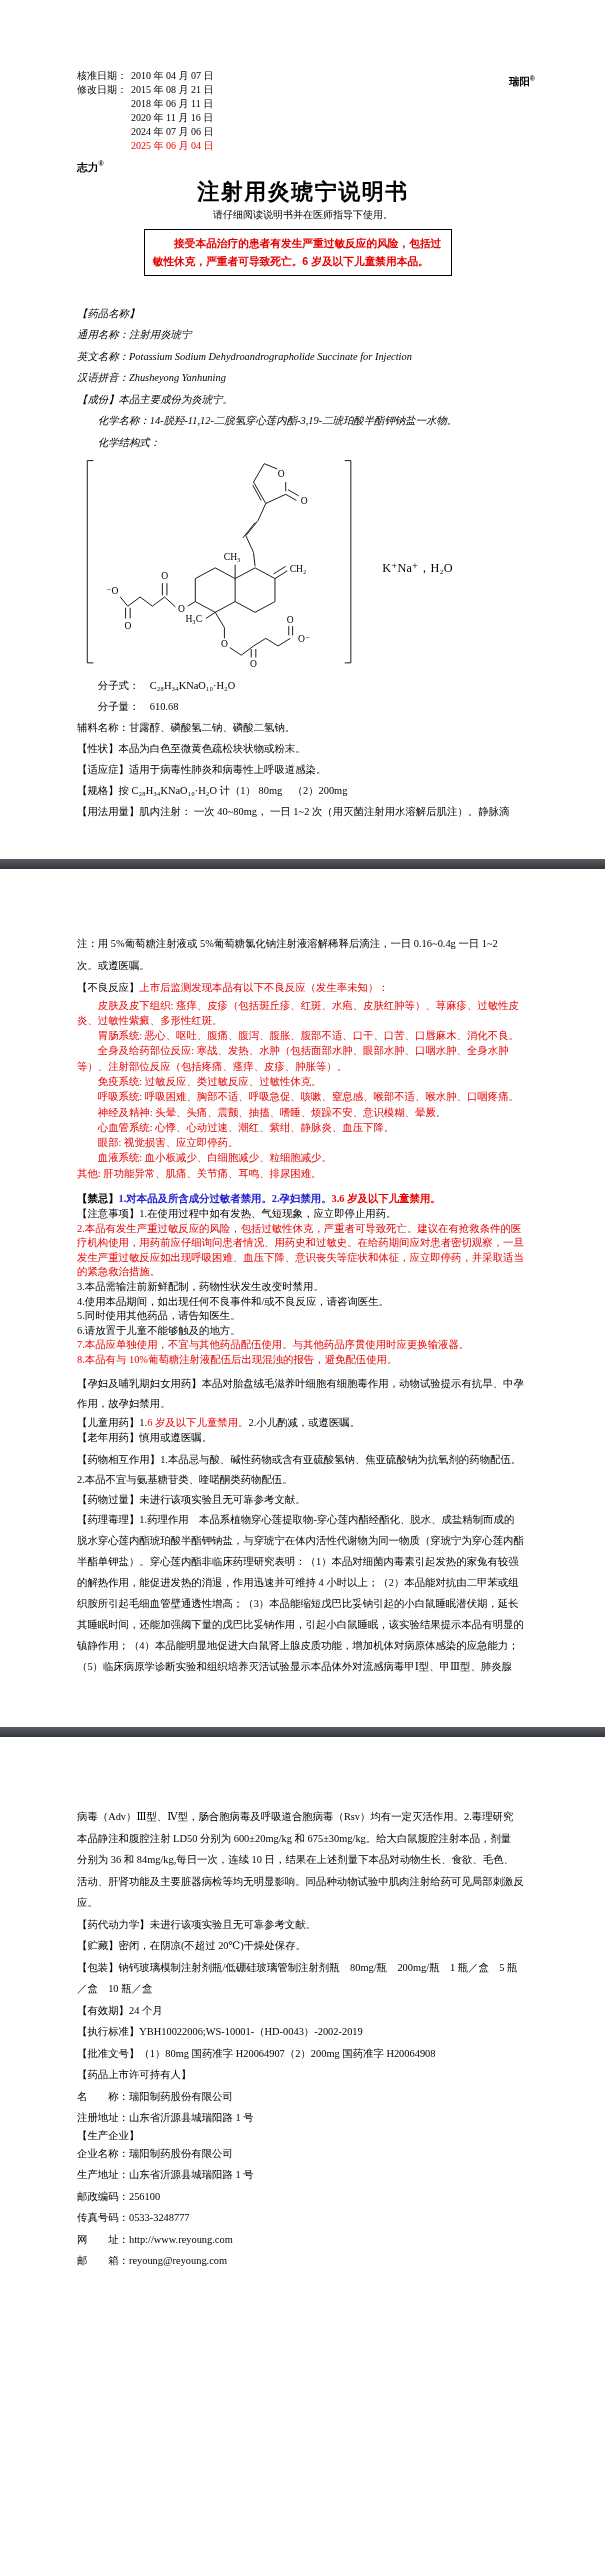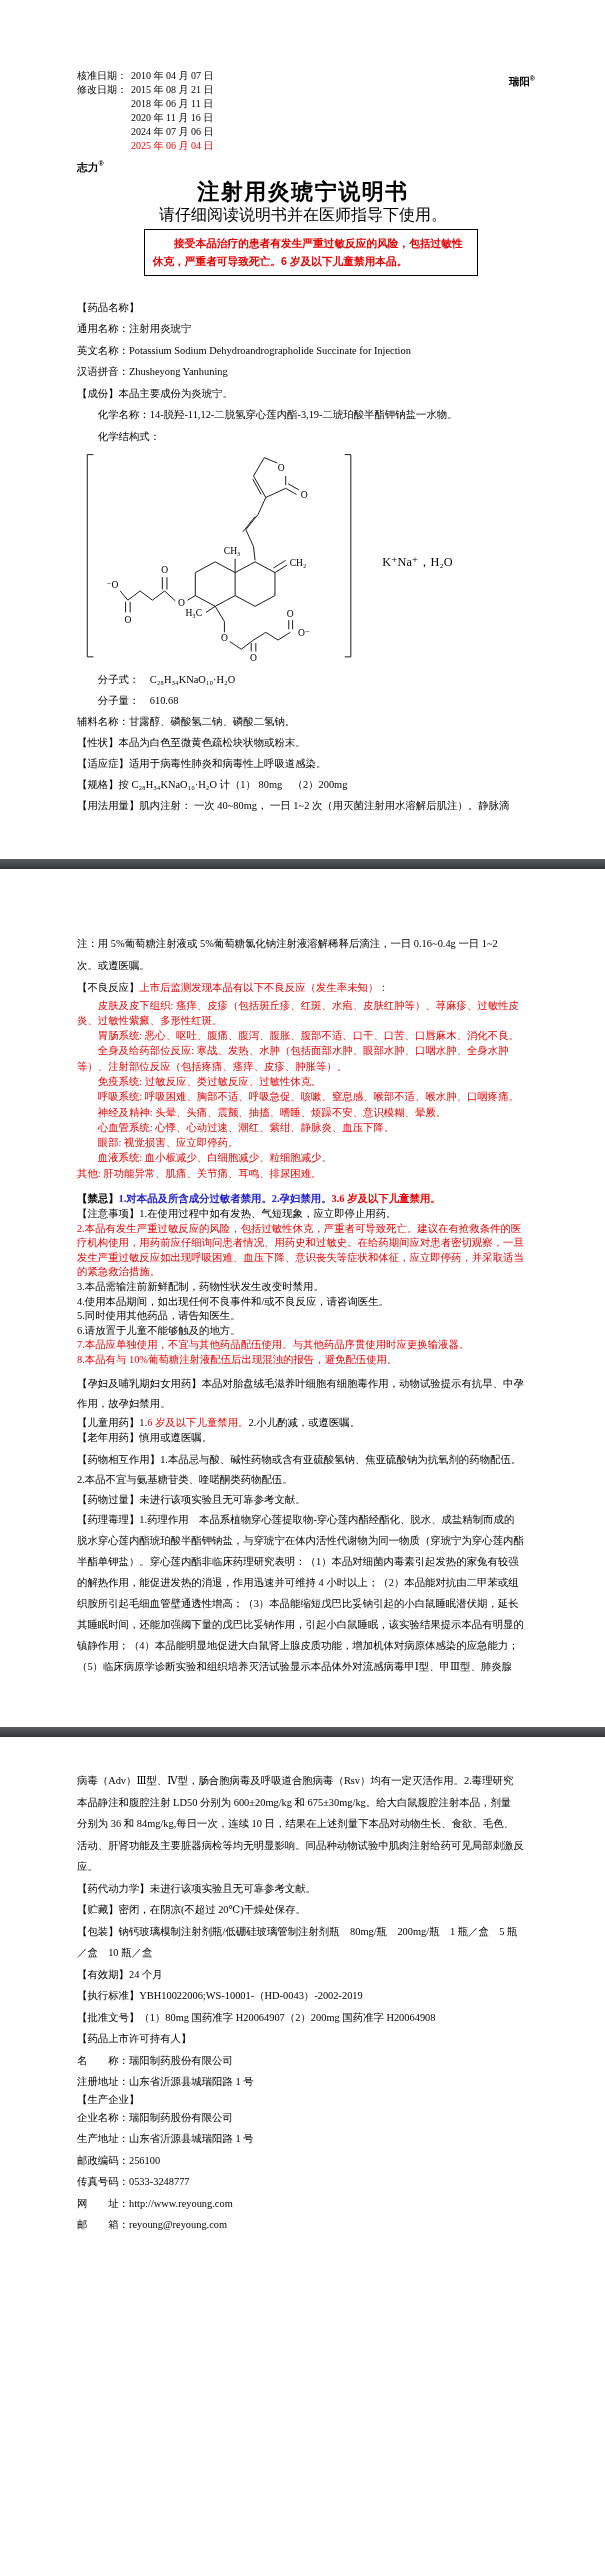--- a/index.html
+++ b/index.html
@@ -13,27 +13,27 @@
   .hrow{line-height:14px;white-space:nowrap;}
   .hlabel{display:inline-block;width:54px;}
   .brand-right{position:absolute;top:75px;right:71px;font-family:"Liberation Sans","DejaVu Sans",sans-serif;
                font-weight:bold;font-size:10.4px;}
   .brand-right sup{font-size:7px;}
   .brand-left{margin-top:3.1px;font-family:"Liberation Sans","DejaVu Sans",sans-serif;
               font-weight:bold;font-size:10.7px;line-height:15.3px;}
   .brand-left sup{font-size:7px;}
   .title{margin:3.1px 0 0 0;text-align:center;font-size:22px;font-weight:700;
          letter-spacing:1.5px;line-height:28px;}
-  .subtitle{text-align:center;font-size:16px;line-height:17px;}
-  .warnbox{margin:6.1px 0 0 67px;width:334px;box-sizing:border-box;border:1.5px solid #000;
+  .subtitle{text-align:center;font-size:10px;line-height:17px;}
+  .warnbox{margin:6.1px 0 0 67px;width:308px;box-sizing:border-box;border:1.5px solid #000;
            padding:3.8px 7.7px;font-family:"Liberation Sans","DejaVu Sans",sans-serif;
            font-weight:bold;color:#e60000;font-size:10.7px;line-height:18.4px;text-indent:2em;}
   
   .lines{font-size:10.4px;}
-  .body1{margin-top:21px;}
+  .body1{margin-top:27px;font-style:italic;}
   .tl{line-height:21.5px;white-space:nowrap;}
   .ind{text-indent:2em;}
   .lh18{line-height:14px}.lh19{line-height:14.6px}.lh20{line-height:15.3px}
   .lh24{line-height:18.4px}.lh26{line-height:20px}.lh27{line-height:21px}.lh28{line-height:21.5px}
   .c-k{color:#000}.c-r{color:#e90000}.c-b{color:#2222cc}
   .chem{display:block;margin:3.1px 0 6.1px 0;}
   .chem path{fill:none;stroke:#1a1a1a;stroke-width:1.3;}
   .chem text{font-family:"Liberation Serif","DejaVu Serif",serif;font-size:12.5px;fill:#000;}
   .chem .salt{font-size:16px;}
 </style>
@@ -155,21 +155,21 @@
         <div class="tl lh27"><span class="c-k">的解热作用，能促进发热的消退，作用迅速并可维持 4 小时以上；（2）本品能对抗由二甲苯或组</span></div>
         <div class="tl lh27"><span class="c-k">织胺所引起毛细血管壁通透性增高；（3）本品能缩短戊巴比妥钠引起的小白鼠睡眠潜伏期，延长</span></div>
         <div class="tl lh27"><span class="c-k">其睡眠时间，还能加强阈下量的戊巴比妥钠作用，引起小白鼠睡眠，该实验结果提示本品有明显的</span></div>
         <div class="tl lh27"><span class="c-k">镇静作用；（4）本品能明显地促进大白鼠肾上腺皮质功能，增加机体对病原体感染的应急能力；</span></div>
         <div class="tl lh27"><span class="c-k">（5）临床病原学诊断实验和组织培养灭活试验显示本品体外对流感病毒甲Ⅰ型、甲Ⅲ型、肺炎腺</span></div>
       </div>
   </div>
 
   <div class="sep" style="top:1727px;"></div>
 
-  <div class="page" style="top:1737px;height:839px;padding-top:33px;">
+  <div class="page" style="top:1737px;height:839px;padding-top:69px;">
     <div class="lines">
         <div class="tl"><span class="c-k">病毒（Adv）Ⅲ型、Ⅳ型，肠合胞病毒及呼吸道合胞病毒（Rsv）均有一定灭活作用。2.毒理研究</span></div>
         <div class="tl"><span class="c-k">本品静注和腹腔注射 LD50 分别为 600±20mg/kg 和 675±30mg/kg。给大白鼠腹腔注射本品，剂量</span></div>
         <div class="tl"><span class="c-k">分别为 36 和 84mg/kg,每日一次，连续 10 日，结果在上述剂量下本品对动物生长、食欲、毛色、</span></div>
         <div class="tl"><span class="c-k">活动、肝肾功能及主要脏器病检等均无明显影响。同品种动物试验中肌肉注射给药可见局部刺激反</span></div>
         <div class="tl"><span class="c-k">应。</span></div>
         <div class="tl"><span class="c-k">【药代动力学】未进行该项实验且无可靠参考文献。</span></div>
         <div class="tl"><span class="c-k">【贮藏】密闭，在阴凉(不超过 20℃)干燥处保存。</span></div>
         <div class="tl"><span class="c-k">【包装】钠钙玻璃模制注射剂瓶/低硼硅玻璃管制注射剂瓶　80mg/瓶　200mg/瓶　1 瓶／盒　5 瓶</span></div>
         <div class="tl"><span class="c-k">／盒　10 瓶／盒</span></div>

